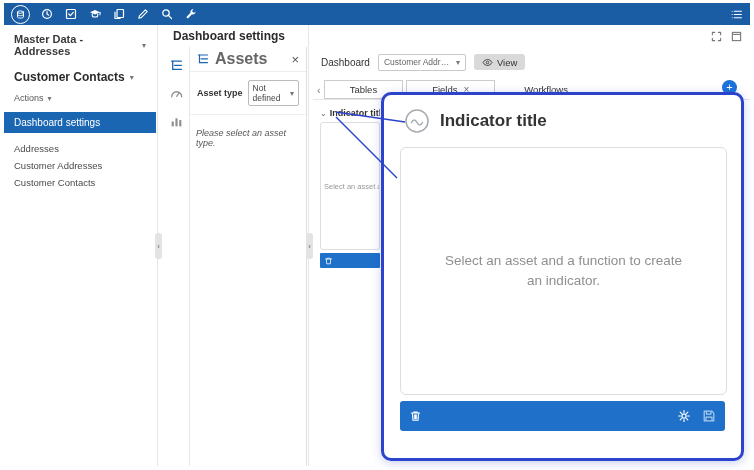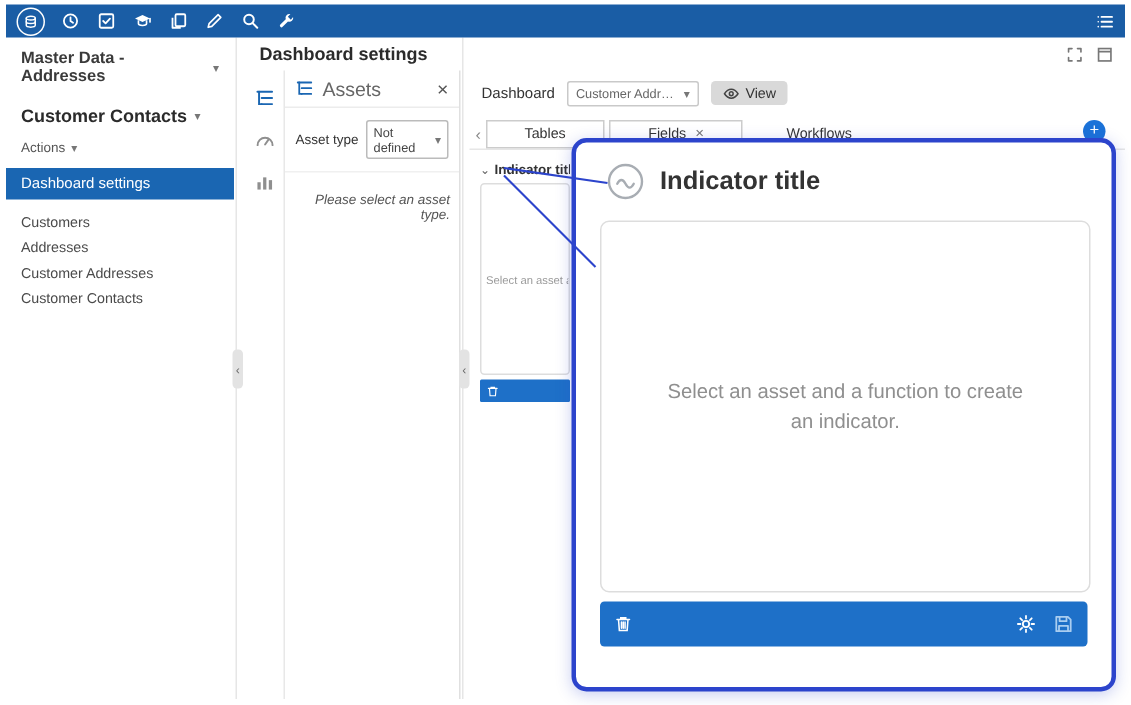--- a/index.html
+++ b/index.html
@@ -33,26 +33,26 @@
   #main-header{position:absolute;left:163px;top:25px;width:587px;height:22px;display:flex;align-items:center;justify-content:space-between;padding:0 8px 0 10px;box-sizing:border-box}
   #main-title{font-weight:bold;font-size:12px;color:#2b2b2b}
   .hdr-icons{display:flex;gap:9px;align-items:center}
 
   
   #icon-strip{position:absolute;left:163px;top:47px;width:27px;height:419px;border-right:1px solid #e8e8e8;display:flex;flex-direction:column;align-items:center;padding-top:12px;gap:15px;box-sizing:border-box;background:#fff}
 
   
   #assets{position:absolute;left:190px;top:47px;width:117px;height:419px;border-right:1px solid #e0e0e0;box-sizing:border-box;background:#fff}
   #assets-header{height:24px;display:flex;align-items:center;padding:0 7px;border-bottom:1px solid #ececec}
-  #assets-title{font-weight:normal;font-size:13px;color:#666;margin-left:6px;flex:1}
+  #assets-title{font-weight:bold;font-size:16px;color:#666;margin-left:6px;flex:1}
   #assets-close{font-size:13px;color:#555;line-height:1}
   .atype-row{display:flex;align-items:center;gap:5px;padding:8px 7px;border-bottom:1px solid #f0f0f0}
-  .atype-label{font-weight:normal;font-size:9px;color:#333;white-space:nowrap}
+  .atype-label{font-weight:bold;font-size:9px;color:#333;white-space:nowrap}
   .atype-select{flex:1;border:1px solid #bbb;border-radius:2px;font-size:8.5px;color:#444;padding:2px 4px;display:flex;justify-content:space-between;align-items:center;background:#fff}
-  #assets-msg{font-style:italic;font-size:9px;color:#555;text-align:right;margin-top:13px;padding:0 6px}
+  #assets-msg{font-style:italic;font-size:9px;color:#555;text-align:left;margin-top:13px;padding:0 6px}
 
   
   #dash{position:absolute;left:313px;top:47px;width:437px;height:419px;box-sizing:border-box;background:#fff}
   #dash-toolbar{height:30px;display:flex;align-items:center;gap:8px;padding:0 8px}
   #dash-label{font-size:10px;color:#333}
   #dash-select{width:88px;border:1px solid #c9c9c9;border-radius:2px;background:#fff;font-size:8.5px;color:#666;padding:2.5px 5px;display:flex;align-items:center;gap:3px;box-sizing:border-box}
   #dash-select .val{flex:1;white-space:nowrap;overflow:hidden;text-overflow:ellipsis}
   #view-btn{background:#d9d9d9;border-radius:3px;padding:2.5px 8px;font-size:9.5px;color:#333;display:flex;align-items:center;gap:4px}
   #tabs{height:22px;display:flex;align-items:flex-end;padding-left:2px;position:relative;border-bottom:1px solid #e6e6e6}
   .tab-scroll{font-size:11px;color:#888;padding:0 3px 3px 2px}
@@ -154,21 +154,20 @@
   <div class="ds-row dataset">
     <span>Customer Contacts</span>
     <span class="caret">▾</span>
   </div>
   <div id="actions-row">
     <span>Actions</span>
     <span class="caret">▾</span>
   </div>
   <div id="sidebar-selected">Dashboard settings</div>
   <div id="side-items">
-    <div class="side-item">Customers</div>
     <div class="side-item">Addresses</div>
     <div class="side-item">Customer Addresses</div>
     <div class="side-item">Customer Contacts</div>
   </div>
 </div>
 
 <div class="vdiv" id="vdiv1">
   <div class="bar"></div>
   <div class="handle">
       <span>‹</span>

